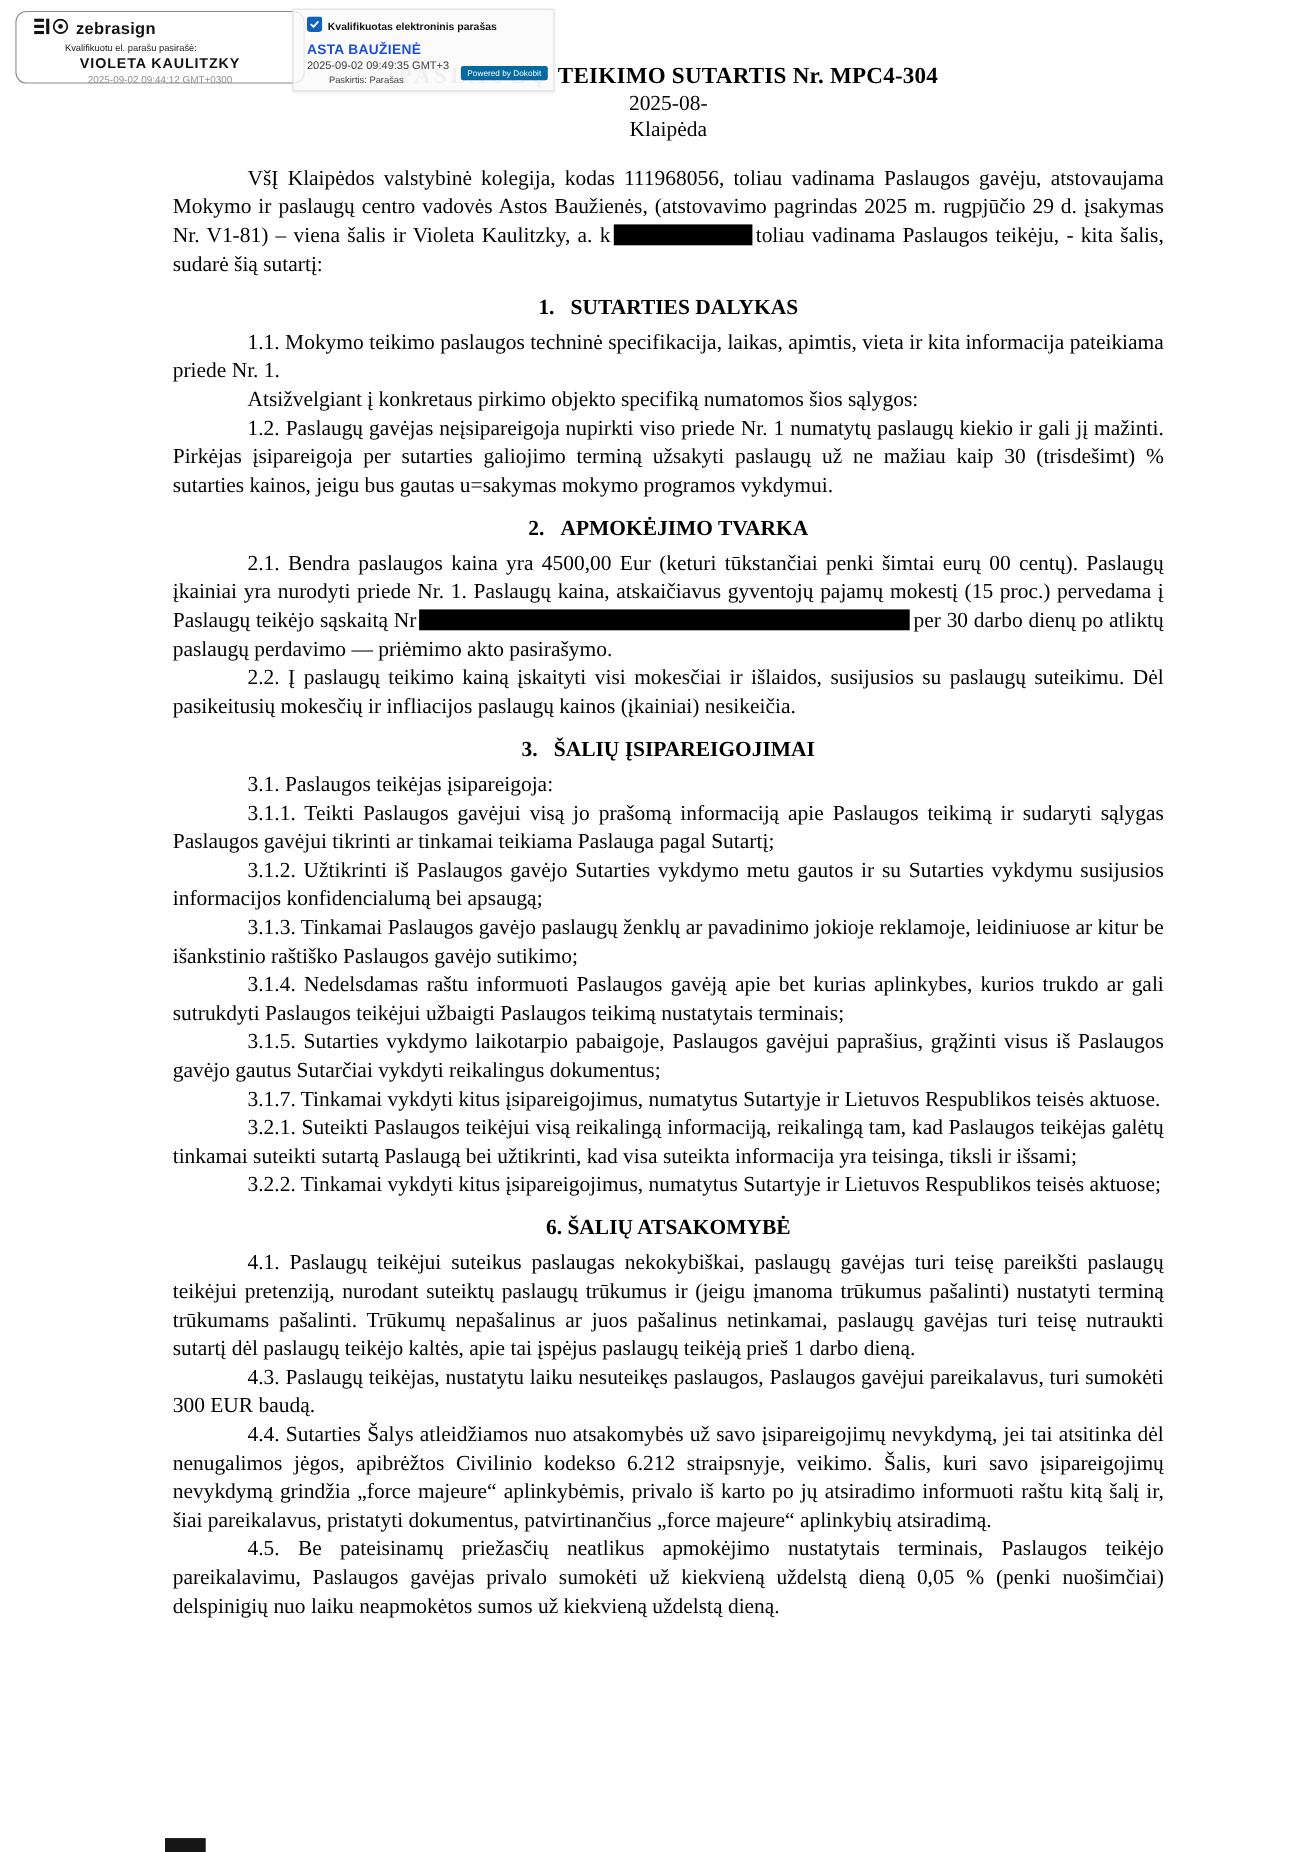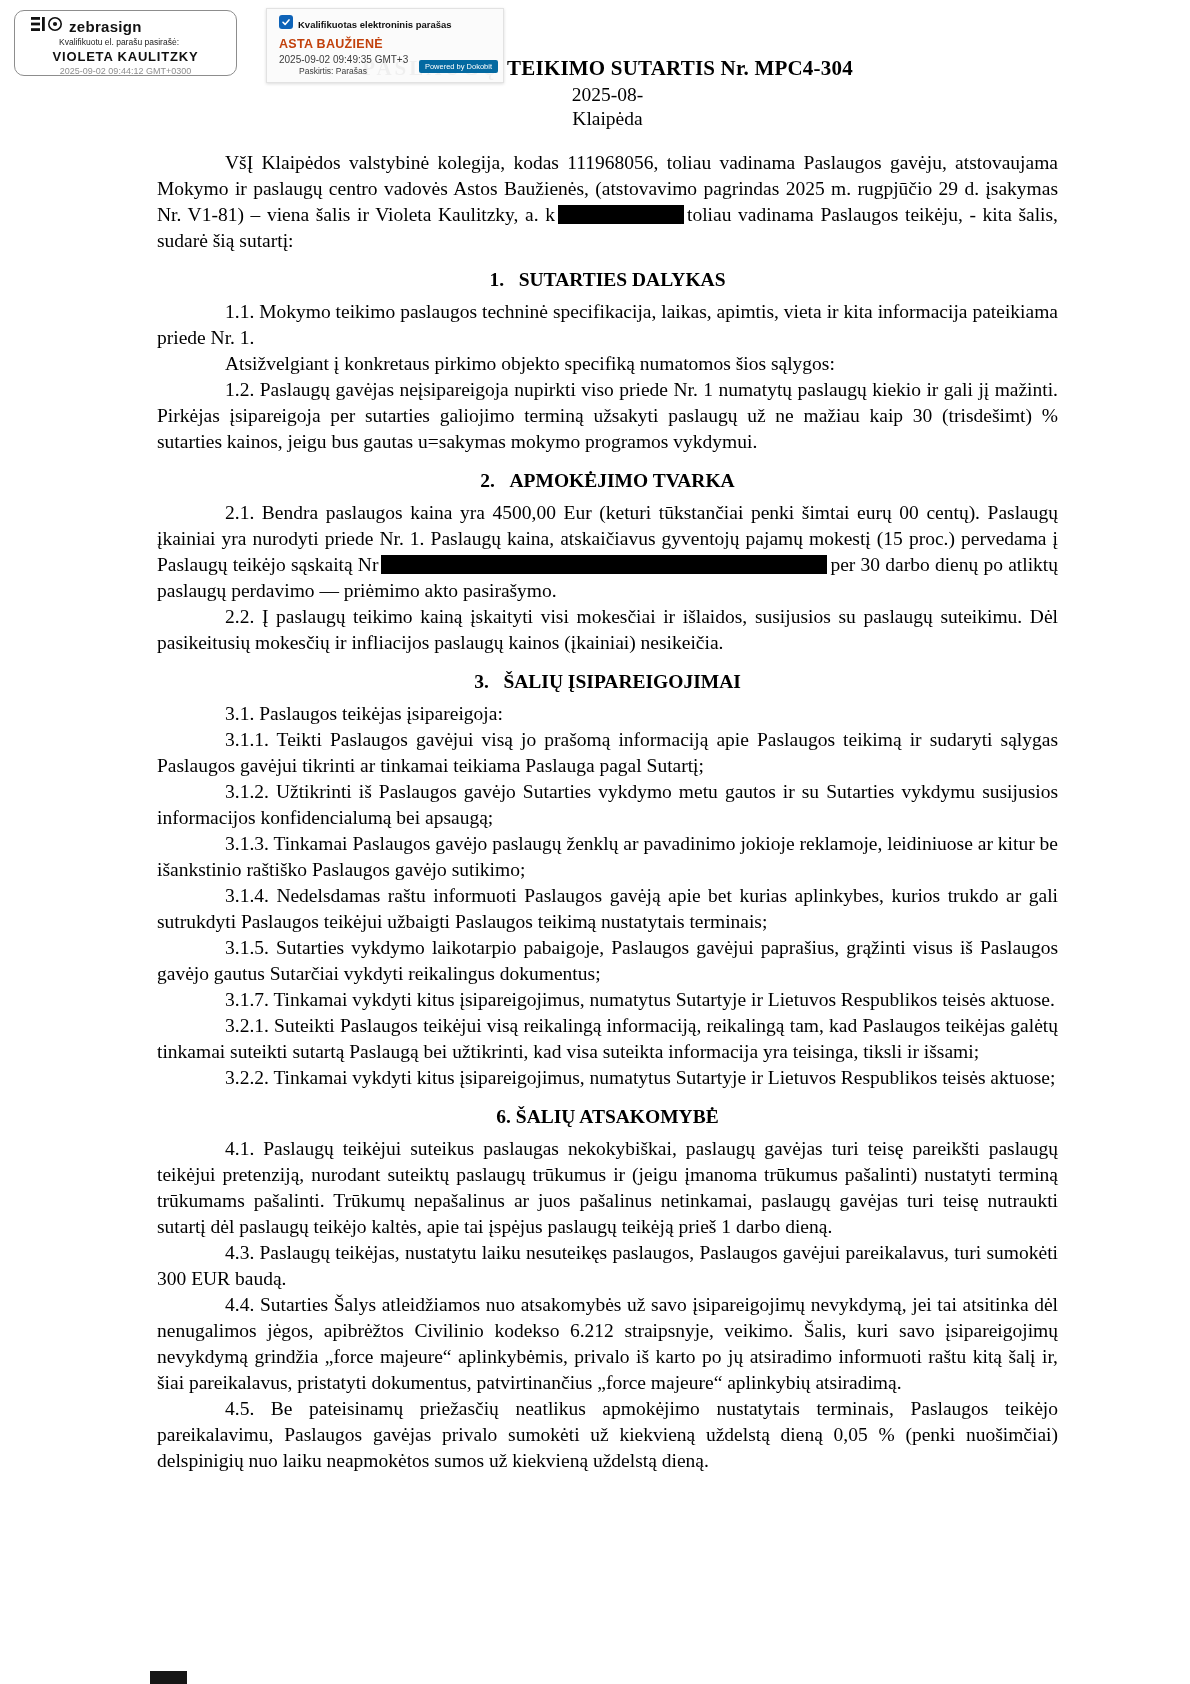--- a/index.html
+++ b/index.html
@@ -46,42 +46,42 @@
     vertical-align: -3px;
     margin: 0 3px;
   }
   .redact-personal { width: 126px; }
   .redact-account  { width: 446px; }
 
   
   .stamp { position: absolute; font-family: "Liberation Sans", sans-serif; z-index: 5; }
 
   .stamp-zebra {
-    left: 14px; top: 10px; width: 223px; height: 66px;
+    left: 14px; top: 10px; width: 263px; height: 66px;
     background: #ffffff;
     border: 1.5px solid #8d8d8d;
     border-radius: 10px;
     padding: 5px 8px 4px 8px;
   }
   .zebra-row { display: flex; align-items: center; gap: 4px; margin-left: 8px; }
   .zebra-brand { font-weight: bold; font-size: 15px; letter-spacing: 0.3px; color: #111; }
   .zebra-caption { font-size: 8.5px; color: #222; margin: 1px 0 2px 36px; }
   .zebra-name { font-size: 13px; font-weight: bold; text-align: center; letter-spacing: 0.8px; color: #111; }
   .zebra-time { font-size: 9px; color: #8f8f8f; text-align: center; margin-top: 2px; }
 
   .stamp-dokobit {
     left: 266px; top: 8px; width: 238px; height: 75px;
     background: rgba(250,250,250,0.82);
     border: 1px solid #e2e2e2;
     box-shadow: 0 1px 3px rgba(0,0,0,0.14);
     padding: 6px 10px 5px 12px;
   }
   .dokobit-row1 { display: flex; align-items: center; gap: 5px; }
   .dokobit-caption { font-size: 9.5px; font-weight: bold; color: #111; }
-  .dokobit-name { font-size: 12.5px; font-weight: bold; margin-top: 4px; letter-spacing: 0.3px; color: #c2410c; }
+  .dokobit-name { font-size: 12.5px; font-weight: bold; margin-top: 4px; letter-spacing: 0.3px; color: #1d4ed8; }
   .dokobit-time { font-size: 10px; color: #3c3c3c; margin-top: 3px; }
   .dokobit-purpose { font-size: 8.5px; color: #3c3c3c; margin-top: 1px; padding-left: 20px; }
   .dokobit-badge {
     position: absolute; right: 5px; bottom: 9px;
     background: #0369a1; color: #fff;
     font-size: 7.5px; padding: 2px 6px; border-radius: 2px;
     white-space: nowrap;
   }
 
   

